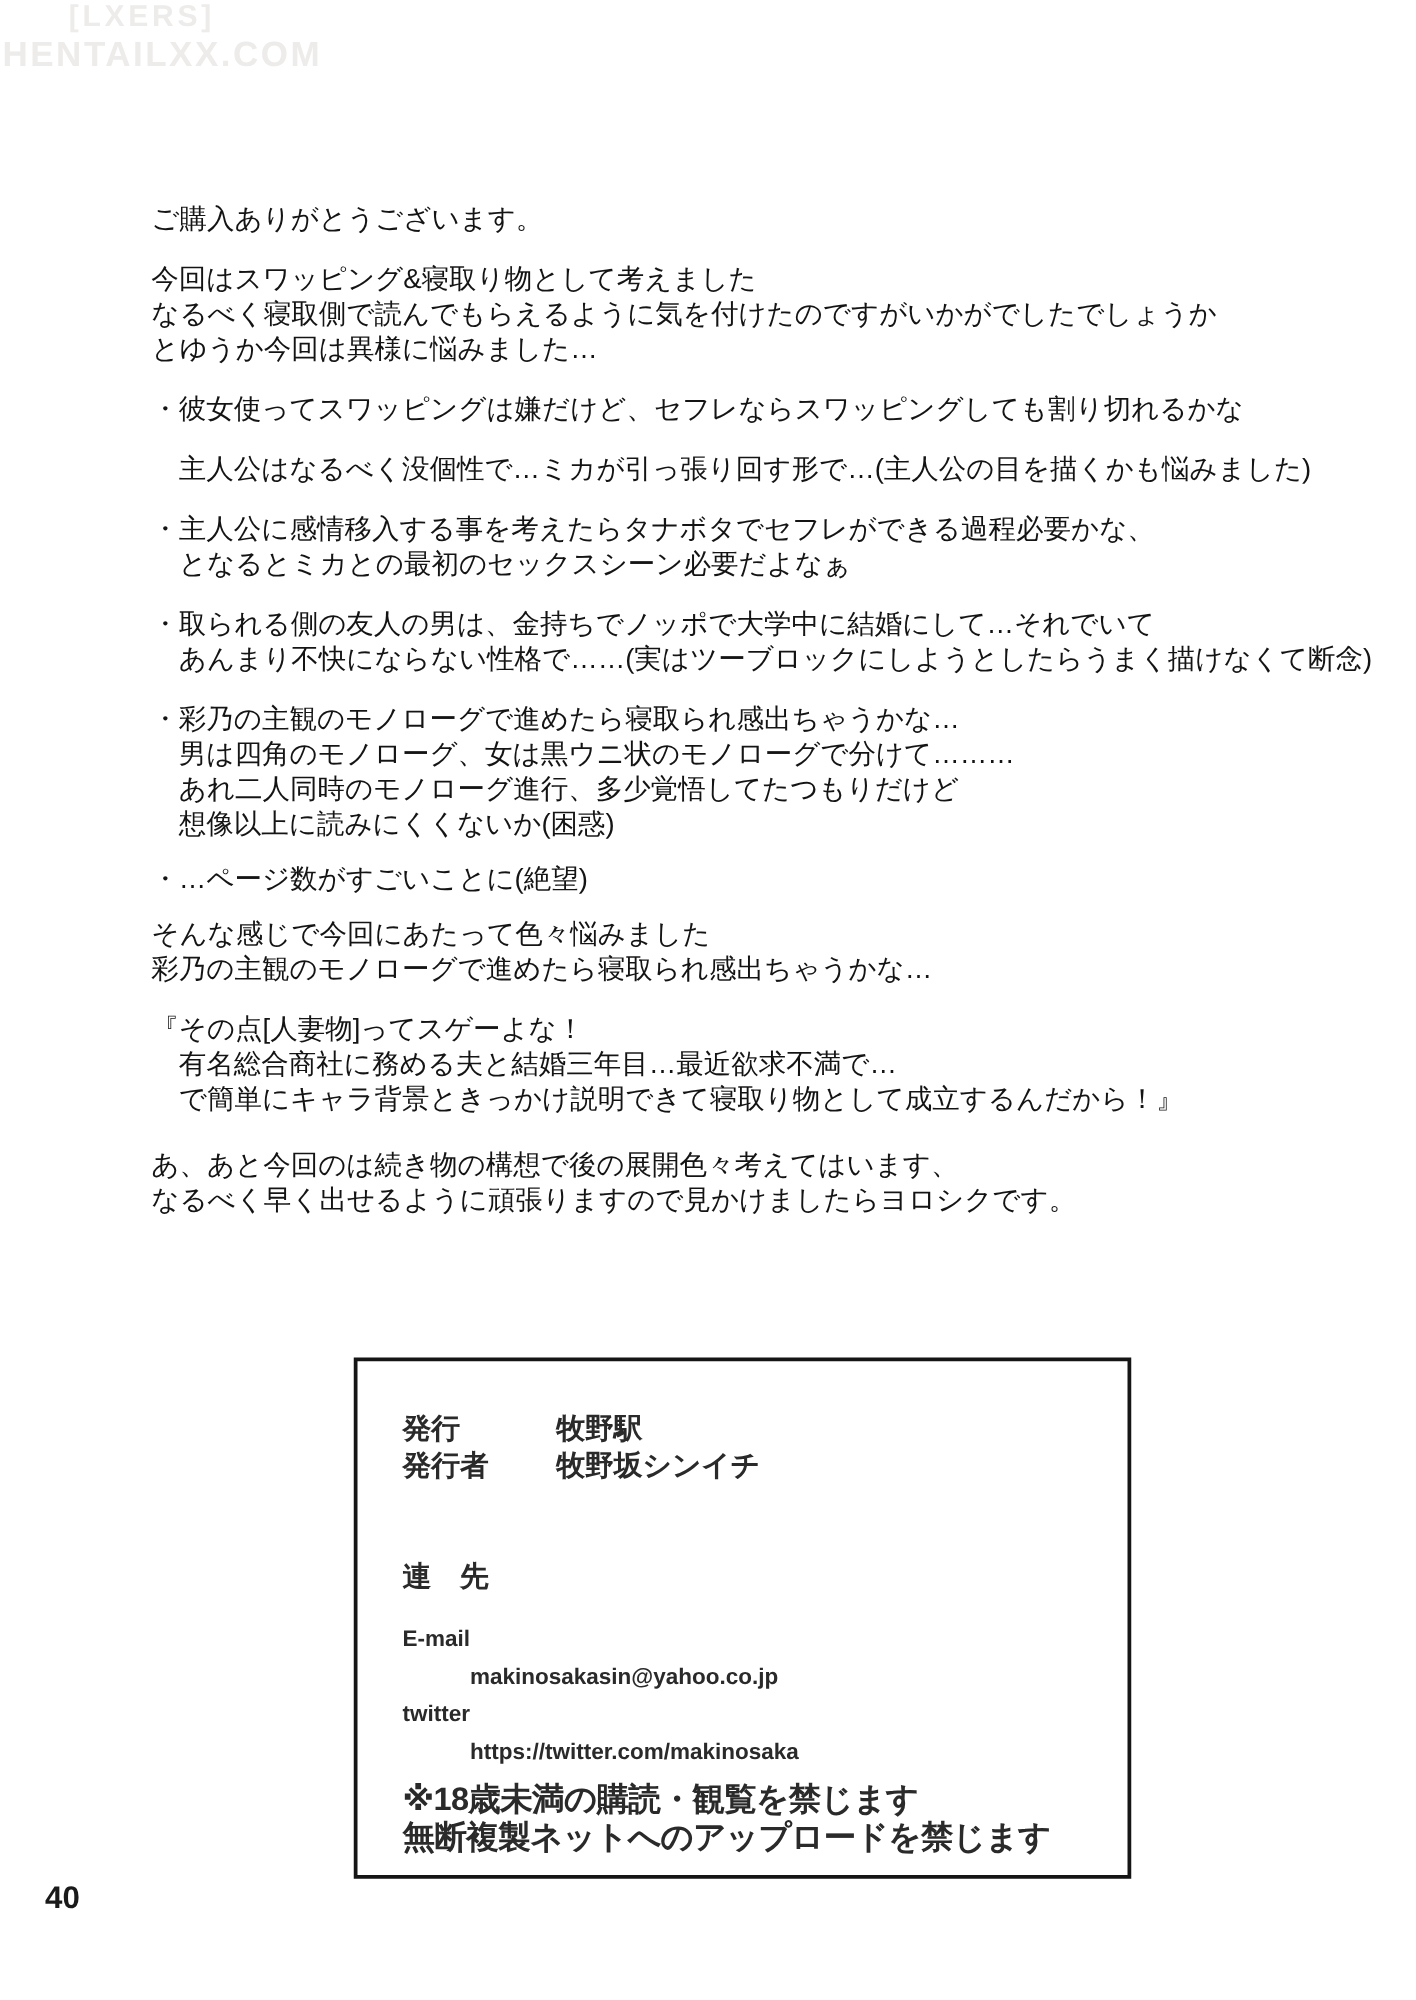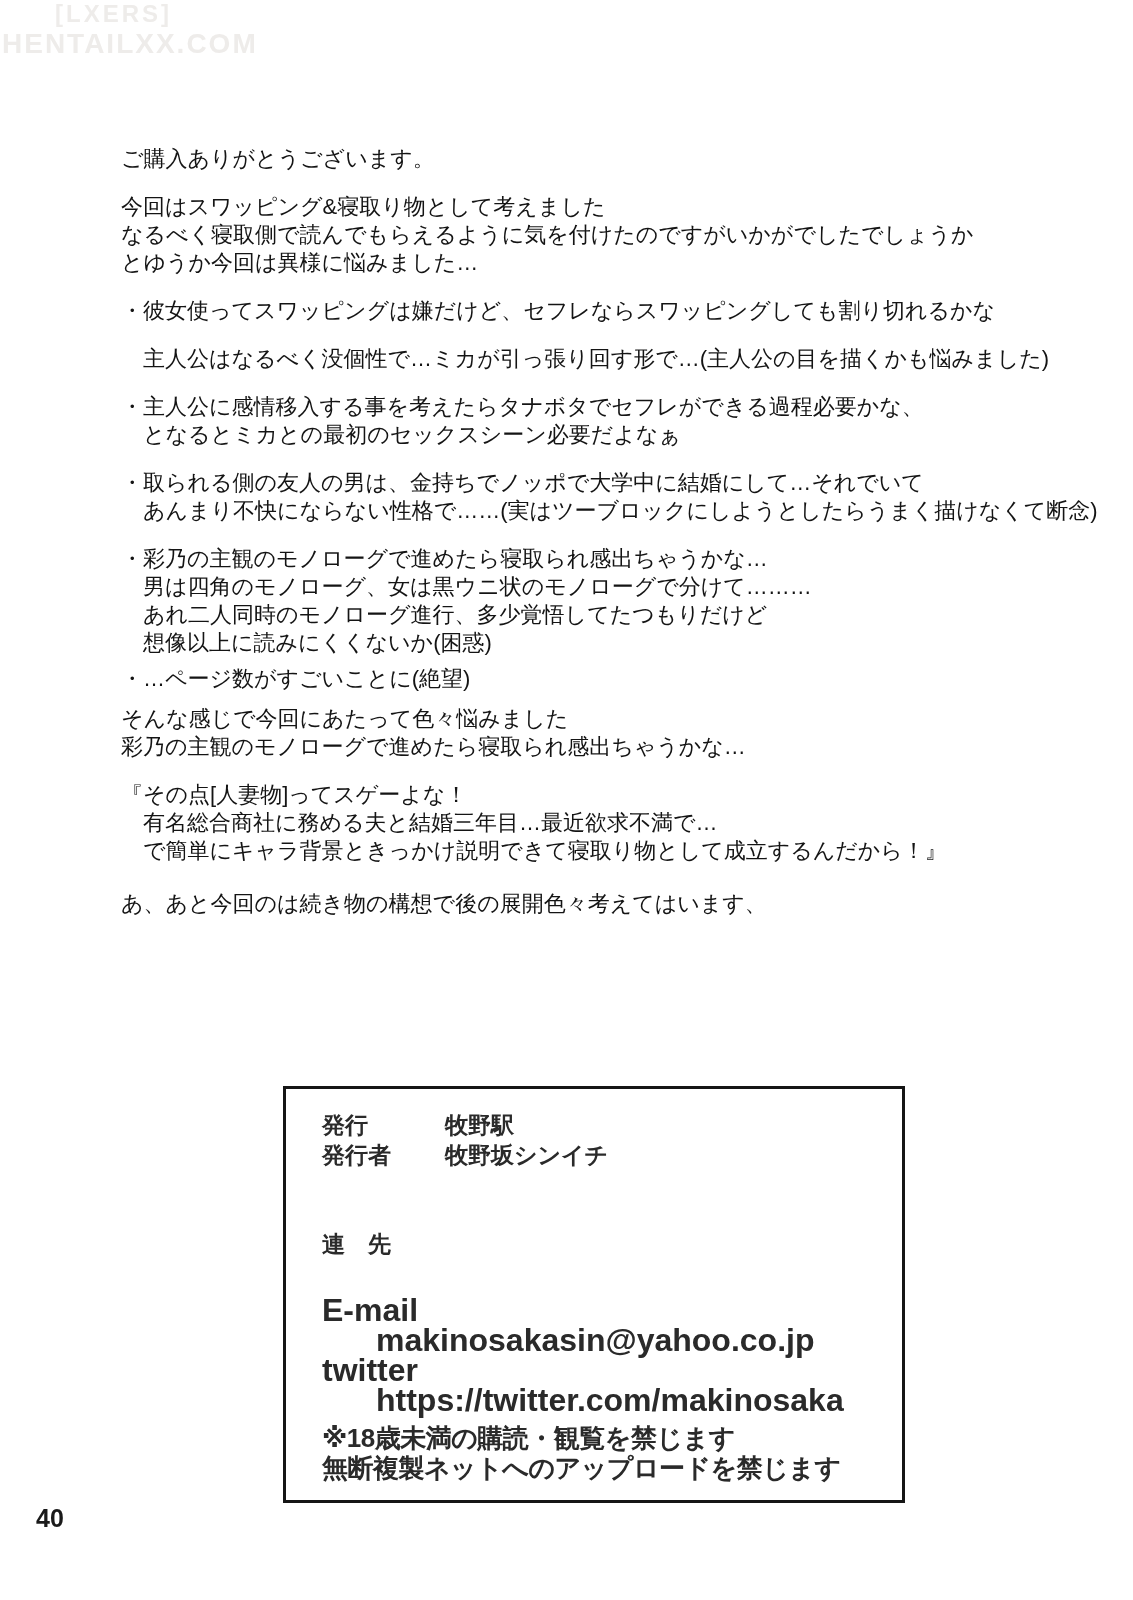--- a/index.html
+++ b/index.html
@@ -40,40 +40,40 @@
 
   
   .body-text {
     position: absolute;
     left: 121px;
     top: 145px;
     width: 980px;
     font-size: 22px;
     color: #141414;
   }
-  .body-text .para { margin: 0 0 20px 0; }
+  .body-text .para { margin: 16px 0 20px 0; }
   .body-text .para:nth-child(7)  { margin-bottom: 8px;  }
   .body-text .para:nth-child(8)  { margin-bottom: 12px; }
   .body-text .para:nth-child(10) { margin-bottom: 25px; }
   .body-text .line {
     height: 28px;
     line-height: 28px;
     white-space: pre;
   }
 
   
   .colophon-box {
     position: absolute;
     left: 283px;
     top: 1086px;
     width: 622px;
     height: 417px;
     border: 3px solid #151515;
     box-sizing: border-box;
-    padding: 21px 10px 0 36px;
+    padding: 38px 10px 0 36px;
     font-weight: bold;
     color: #2a2a2a;
   }
   .pub-rows { font-size: 23px; }
   .pub-rows .row {
     display: flex;
     height: 30px;
     line-height: 30px;
   }
   .pub-rows .label {
@@ -81,22 +81,22 @@
     flex: 0 0 123px;
   }
   .contact-label {
     margin-top: 59px;
     height: 30px;
     line-height: 30px;
     font-size: 23px;
     white-space: pre;
   }
   .contact-block {
-    margin-top: 36px;
-    font-size: 32px;
+    margin-top: 20px;
+    font-size: 18px;
   }
   .contact-block div {
     height: 30px;
     line-height: 30px;
     white-space: nowrap;
   }
   .contact-block .indent { padding-left: 54px; }
   .notice {
     margin-top: 8px;
     font-size: 26px;
@@ -164,20 +164,21 @@
         <div class="line">そんな感じで今回にあたって色々悩みました</div>
         <div class="line">彩乃の主観のモノローグで進めたら寝取られ感出ちゃうかな…</div>
       </div>
       <div class="para">
         <div class="line">『その点[人妻物]ってスゲーよな！</div>
         <div class="line">　有名総合商社に務める夫と結婚三年目…最近欲求不満で…</div>
         <div class="line">　で簡単にキャラ背景ときっかけ説明できて寝取り物として成立するんだから！』</div>
       </div>
       <div class="para">
         <div class="line">あ、あと今回のは続き物の構想で後の展開色々考えてはいます、</div>
+        <div class="line">なるべく早く出せるように頑張りますので見かけましたらヨロシクです。</div>
       </div>
     </div>
 
   <div class="colophon-box">
     <div class="pub-rows">
       <div class="row">
         <span class="label">発行</span>
         <span>牧野駅</span>
       </div>
       <div class="row">

